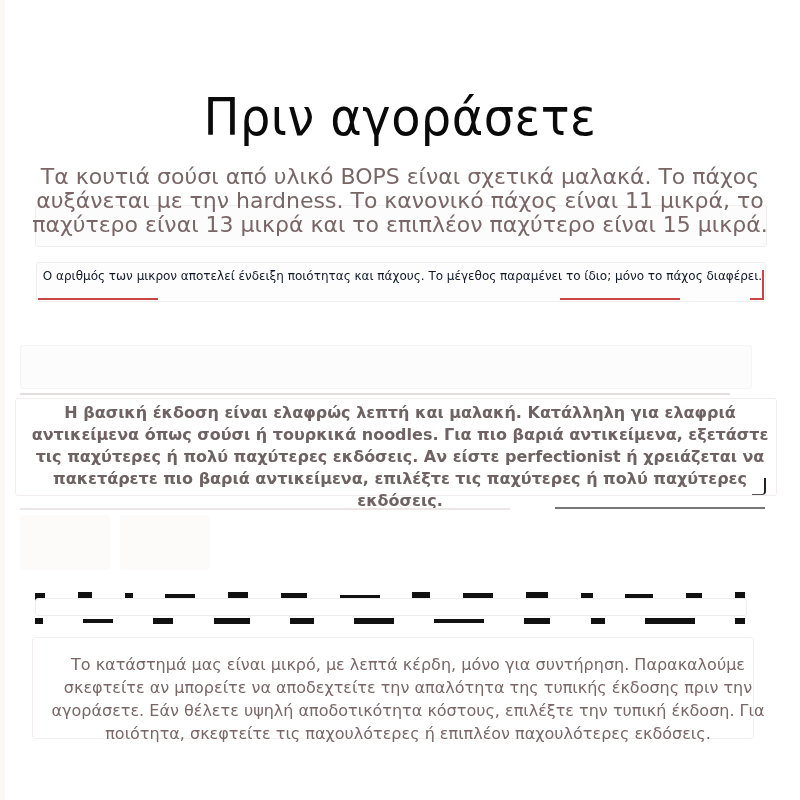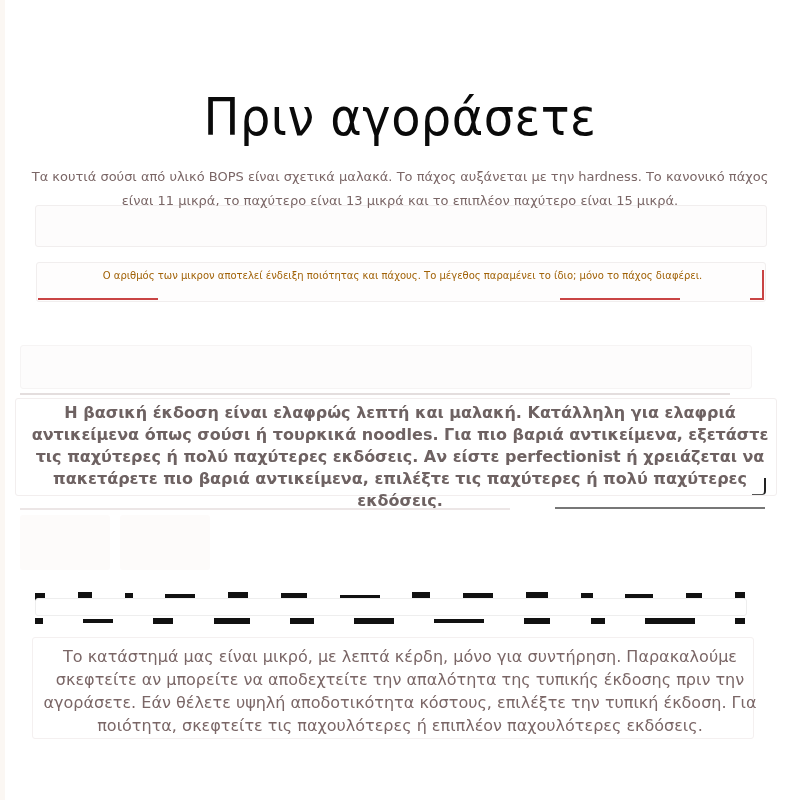--- a/index.html
+++ b/index.html
@@ -33,22 +33,22 @@
       font-weight: normal;
       transform: scaleX(0.92);
     }
     .para {
       position: absolute;
       text-align: center;
       color: #7a6666;
       font-size: 17px;
       line-height: 23px;
     }
-    #para1 { top: 165px; left: 30px; width: 740px; font-size: 13px; line-height: 24px; }
-    #note  { top: 266px; left: 40px; width: 725px; color: #a16207; font-size: 10px; line-height: 20px; }
+    #para1 { top: 165px; left: 30px; width: 740px; font-size: 22px; line-height: 24px; }
+    #note  { top: 266px; left: 40px; width: 725px; color: #0f172a; font-size: 12px; line-height: 20px; }
     #para2 { top: 402px; left: 20px; width: 760px; color: #6e6262; font-size: 16px; line-height: 22px; }
     #para3 { top: 645px; left: 30px; width: 740px; font-size: 16px; line-height: 23px; }
 
     .faint-box {
       position: absolute;
       border: 1px solid #f1eeee;
       background: #fdfcfc;
       border-radius: 3px;
     }
     .artifact-line {
@@ -144,13 +144,13 @@
     <span style="width:24px;height:6px;"></span>
     <span style="width:40px;height:6px;"></span>
   <span style="width:50px;height:4px;"></span>
     <span style="width:26px;height:6px;"></span>
     <span style="width:14px;height:6px;"></span>
   <span style="width:50px;height:6px;"></span>
     <span style="width:10px;height:6px;"></span>
 </div>
 
 <div class="faint-box" style="left:32px; top:637px; width:720px; height:100px; background:#ffffff; border-color:#f4f0f0;"></div>
-<p class="para" id="para3" style="margin:0;">Το κατάστημά μας είναι μικρό, με λεπτά κέρδη, μόνο για συντήρηση. Παρακαλούμε σκεφτείτε αν μπορείτε να αποδεχτείτε την απαλότητα της τυπικής έκδοσης πριν την αγοράσετε. Εάν θέλετε υψηλή αποδοτικότητα κόστους, επιλέξτε την τυπική έκδοση. Για ποιότητα, σκεφτείτε τις παχουλότερες ή επιπλέον παχουλότερες εκδόσεις.</p>
+<p class="para" id="para3" style="margin:8px;">Το κατάστημά μας είναι μικρό, με λεπτά κέρδη, μόνο για συντήρηση. Παρακαλούμε σκεφτείτε αν μπορείτε να αποδεχτείτε την απαλότητα της τυπικής έκδοσης πριν την αγοράσετε. Εάν θέλετε υψηλή αποδοτικότητα κόστους, επιλέξτε την τυπική έκδοση. Για ποιότητα, σκεφτείτε τις παχουλότερες ή επιπλέον παχουλότερες εκδόσεις.</p>
 
 </body></html>

